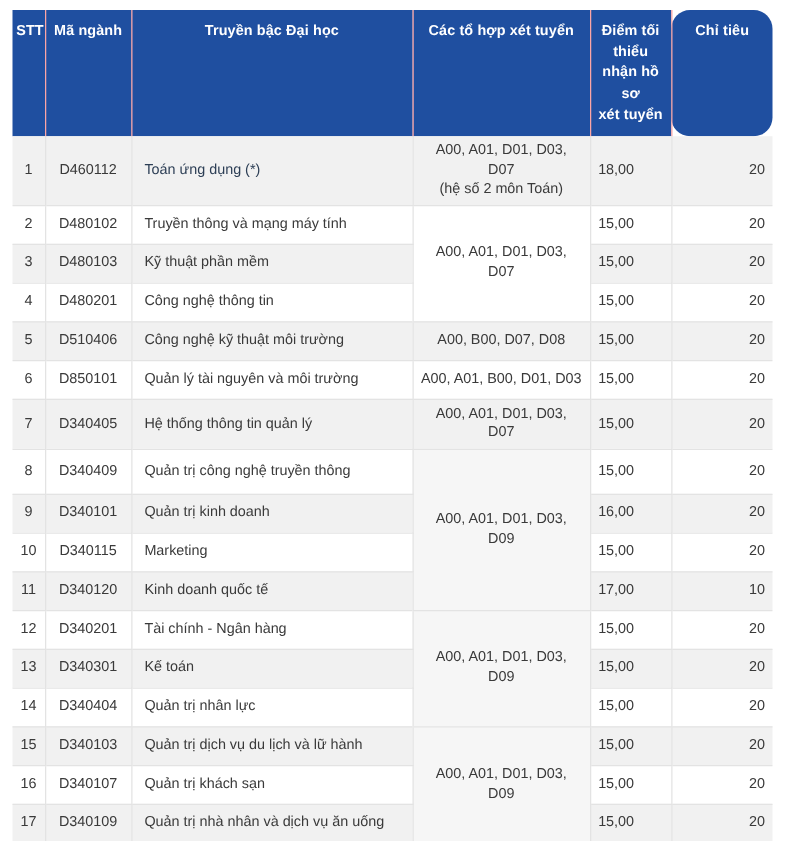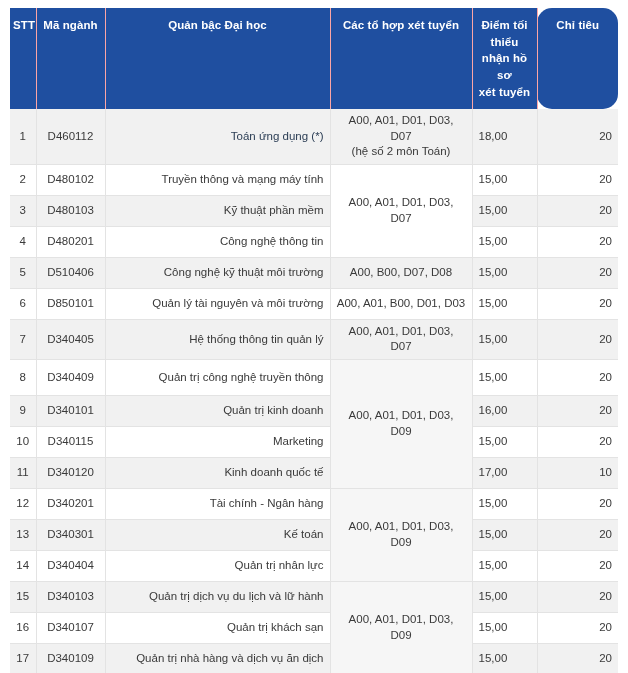--- a/index.html
+++ b/index.html
@@ -54,21 +54,21 @@
     vertical-align: middle;
     line-height: 1.35;
     color: #3a3a3a;
     font-size: 11.5px;
   }
   tbody td:last-child { border-right: none; }
   tbody tr:first-child td { border-top: none; }
 
   td.stt    { text-align: center; }
   td.code   { text-align: center; }
-  td.major  { text-align: right; padding-left: 10px; }
+  td.major  { text-align: left; padding-left: 10px; }
   td.combos { text-align: center; }
   td.score  { }
   td.quota  { text-align: right; }
 
   
   tbody tr.odd  > td { background: #f1f1f1; }
   tbody tr.even > td { background: #ffffff; }
   td.span-even  { background: #ffffff !important; }
   td.span-mid   { background: #f6f6f6 !important; }
 
@@ -89,21 +89,21 @@
         <col class="c-code">
         <col class="c-major">
       <col class="c-combos">
         <col class="c-score">
         <col class="c-quota">
     </colgroup>
     <thead>
       <tr>
         <th>STT</th>
         <th>Mã ngành</th>
-        <th>Quản bậc Đại học</th>
+        <th>Truyền bậc Đại học</th>
         <th>Các tổ hợp xét tuyển</th>
         <th>
           <span class="cell-lines">Điểm tối thiểu</span>
           <span class="cell-lines">nhận hồ sơ</span>
           <span class="cell-lines">xét tuyển</span>
         </th>
         <th>Chỉ tiêu</th>
       </tr>
     </thead>
     <tbody>
@@ -243,20 +243,20 @@
         <td class="stt">16</td>
         <td class="code">D340107</td>
         <td class="major">Quản trị khách sạn</td>
         <td class="score">15,00</td>
         <td class="quota">20</td>
       </tr>
 
       <tr class="odd row-std">
         <td class="stt">17</td>
         <td class="code">D340109</td>
-        <td class="major">Quản trị nhà hàng và dịch vụ ăn dịch</td>
+        <td class="major">Quản trị nhà nhân và dịch vụ ăn uống</td>
         <td class="score">15,00</td>
         <td class="quota">20</td>
       </tr>
 
     </tbody>
   </table>
 </div>
 
 </body></html>

